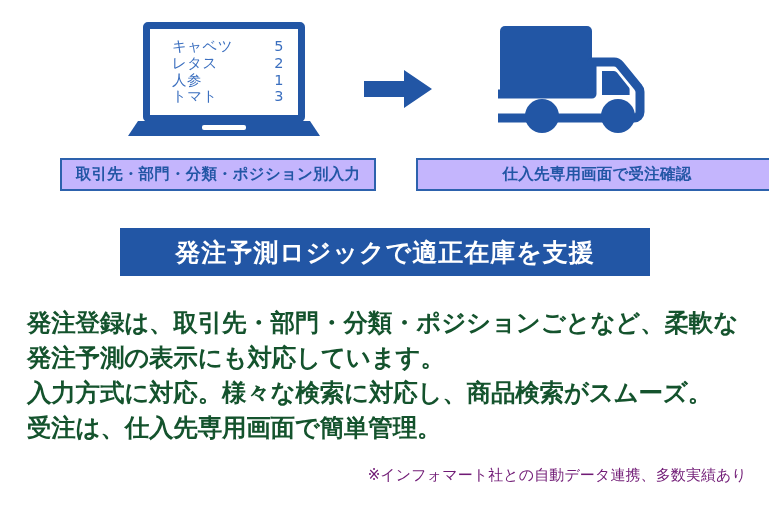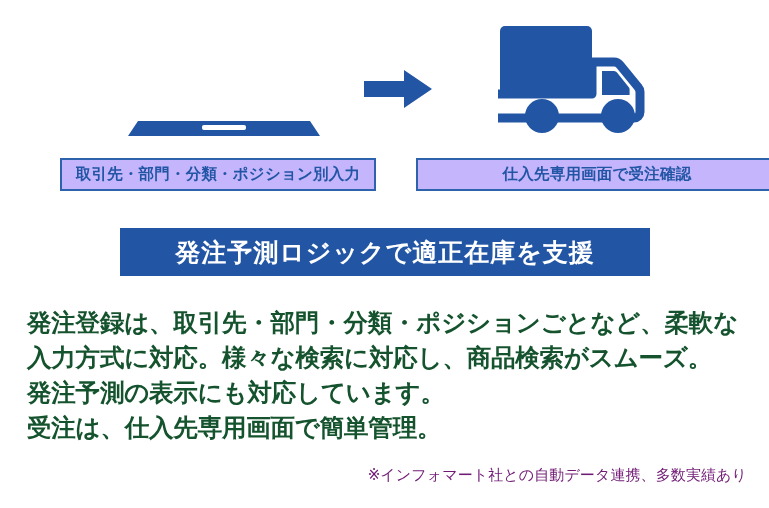--- a/index.html
+++ b/index.html
@@ -184,20 +184,45 @@
     white-space: nowrap;
     font-family: "DejaVu Sans", "Liberation Sans", sans-serif;
   }
 </style>
 </head>
 <body>
 
 <div id="illustration-row">
 
   <div id="laptop">
+    <div id="laptop-lid">
+      <div id="laptop-screen">
+
+        <div class="screen-row">
+          <span>キャベツ</span>
+          <span class="qty">5</span>
+        </div>
+
+        <div class="screen-row">
+          <span>レタス</span>
+          <span class="qty">2</span>
+        </div>
+
+        <div class="screen-row">
+          <span>人参</span>
+          <span class="qty">1</span>
+        </div>
+
+        <div class="screen-row">
+          <span>トマト</span>
+          <span class="qty">3</span>
+        </div>
+
+      </div>
+    </div>
     <div id="laptop-base"></div>
     <div id="laptop-notch"></div>
   </div>
 
   <div id="flow-arrow">
     <svg width="68" height="38" viewBox="0 0 68 38" aria-hidden="true">
       <polygon points="0,11 40,11 40,0 68,19 40,38 40,27 0,27" fill="#2256a5"></polygon>
     </svg>
   </div>
 
@@ -216,18 +241,18 @@
 <div class="caption-box" id="caption-input">取引先・部門・分類・ポジション別入力</div>
 
 <div class="caption-box" id="caption-confirm">仕入先専用画面で受注確認</div>
 
 <div id="headline-banner">
   <span id="headline-text">発注予測ロジックで適正在庫を支援</span>
 </div>
 
 <div id="body-copy">
   <div class="body-line">発注登録は、取引先・部門・分類・ポジションごとなど、柔軟な</div>
+  <div class="body-line">発注予測の表示にも対応しています。</div>
   <div class="body-line">入力方式に対応。様々な検索に対応し、商品検索がスムーズ。</div>
-  <div class="body-line">発注予測の表示にも対応しています。</div>
   <div class="body-line">受注は、仕入先専用画面で簡単管理。</div>
 </div>
 
 <div id="footnote">※インフォマート社との自動データ連携、多数実績あり</div>
 
 </body></html>

